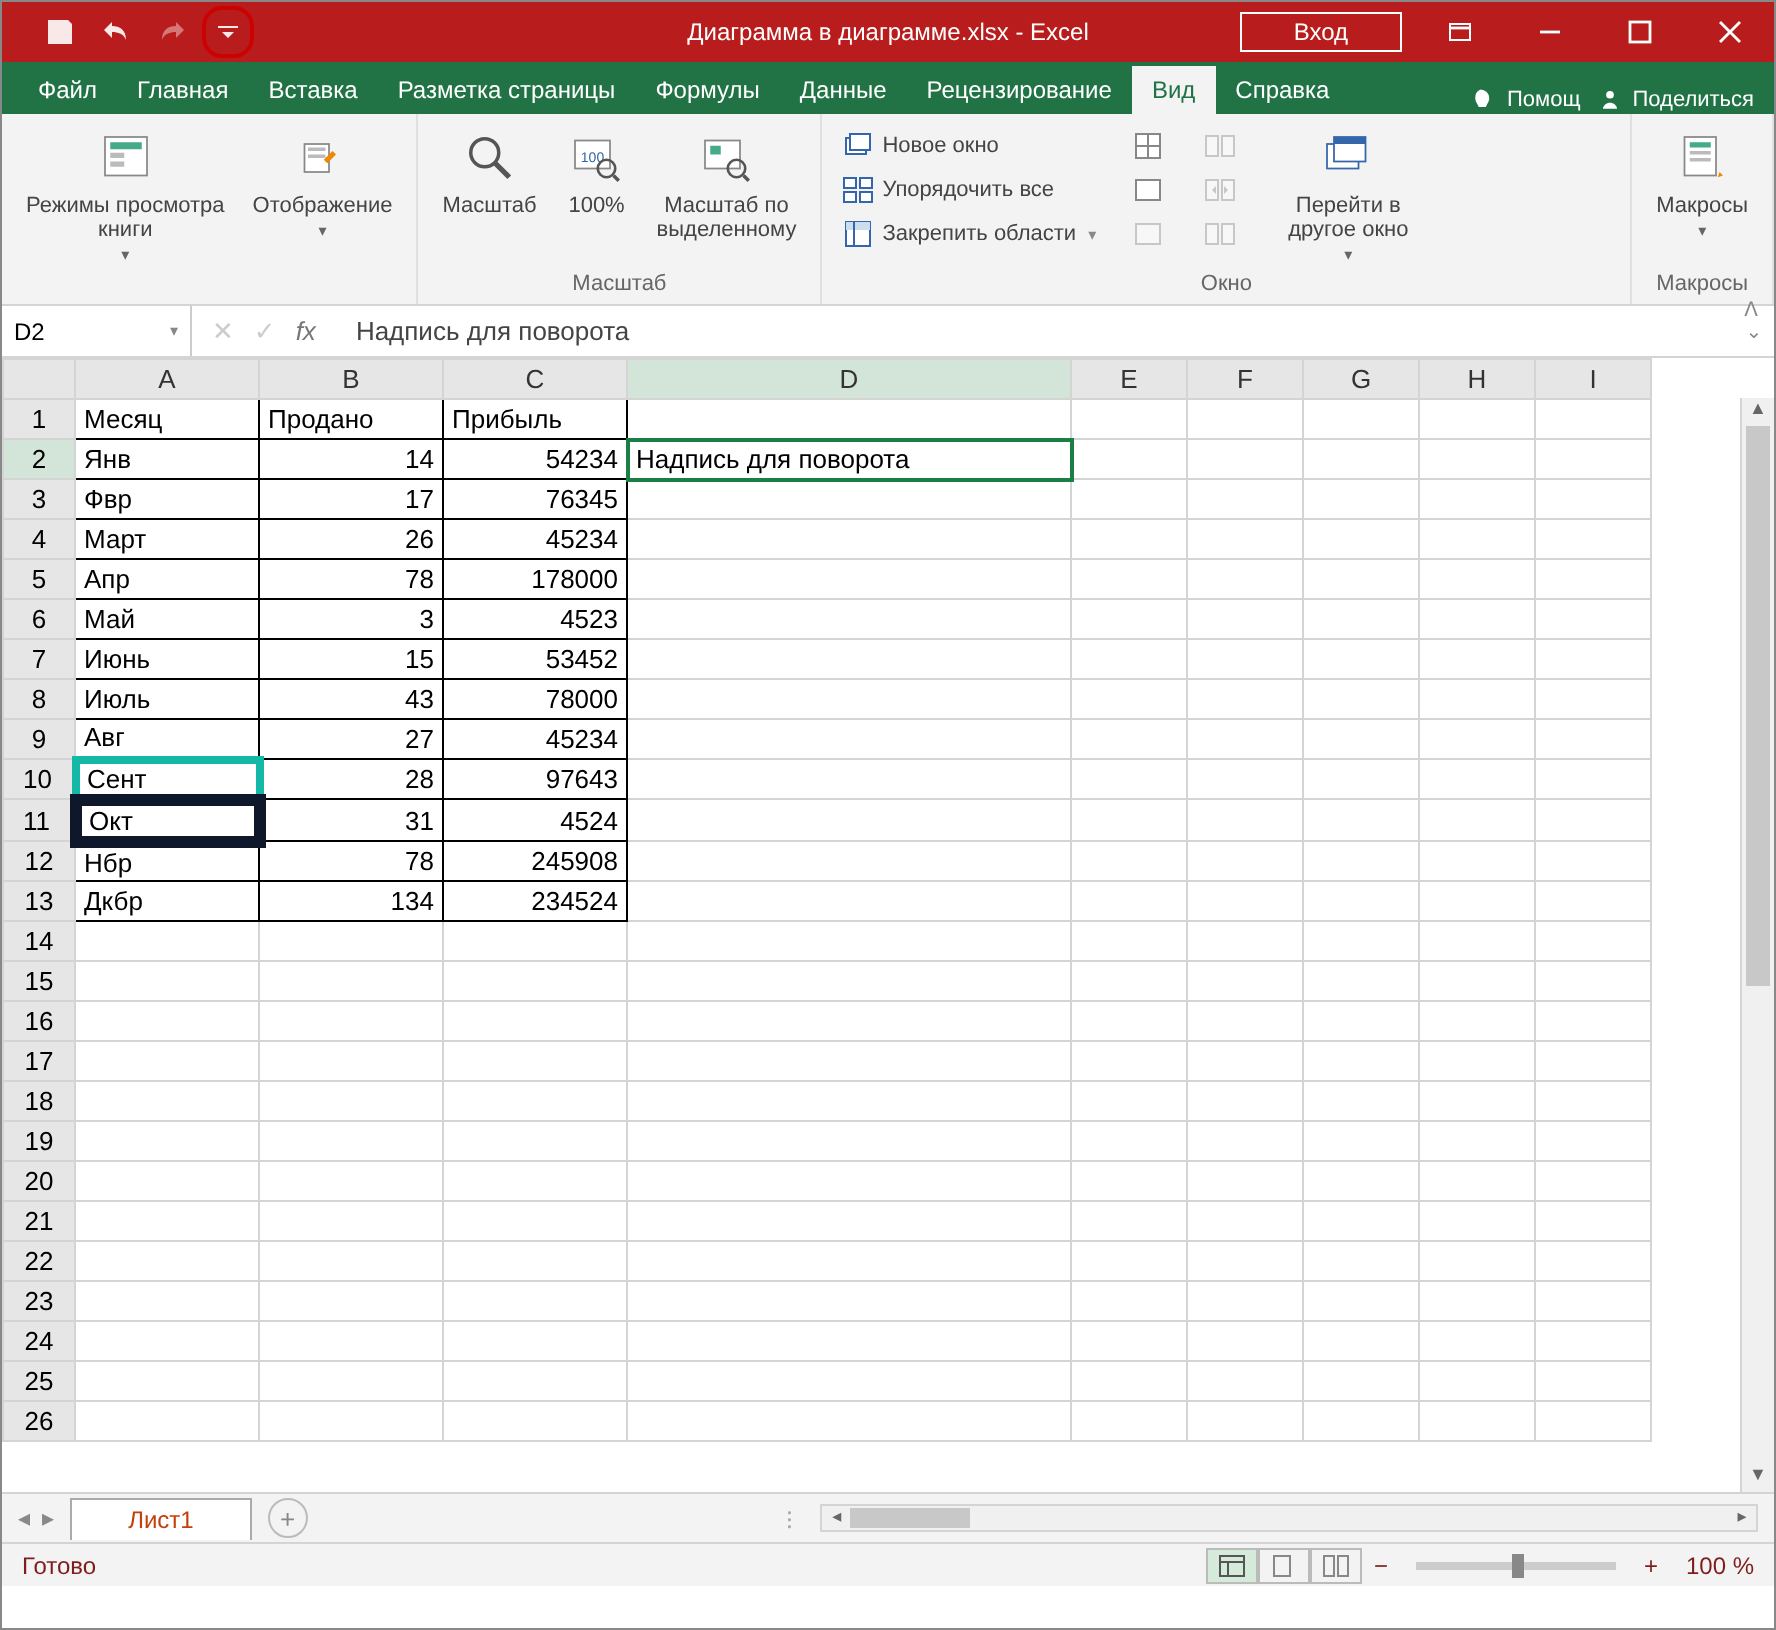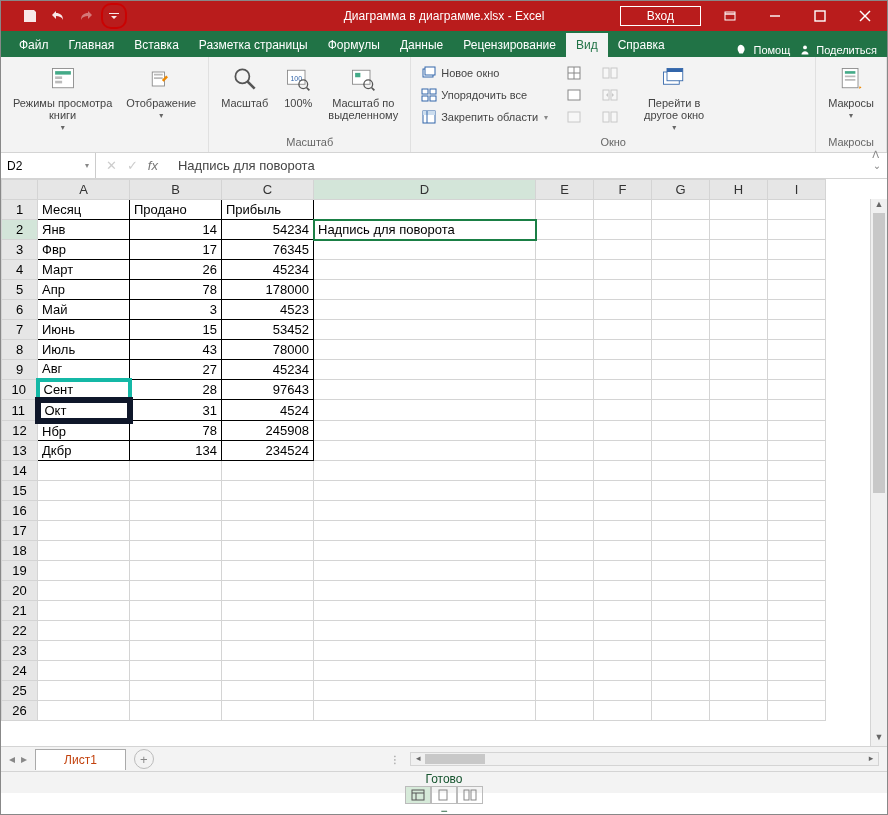--- a/index.html
+++ b/index.html
@@ -75,21 +75,21 @@
 .sheet-nav { display: flex; gap: 6px; padding: 0 8px; color: #888; }
 .sheet-tab { background: #fff; border: 1px solid #aaa; border-bottom: none; padding: 3px 28px; color: #c2410c; font-weight: 400; }
 .sheet-add { width: 20px; height: 20px; border: 1px solid #bbb; border-radius: 50%; display: flex; align-items: center; justify-content: center; margin-left: 8px; color: #888; font-size: 13px; }
 .hscroll { flex: 1; margin: 0 8px; height: 14px; background: #f0f0f0; border: 1px solid #d4d4d4; position: relative; }
 .hscroll .thumb { position: absolute; left: 14px; width: 60px; top: 1px; bottom: 1px; background: #c8c8c8; }
 .hscroll .arr { position: absolute; top: 0; bottom: 0; width: 14px; text-align: center; font-size: 9px; color: #666; }
 .hscroll .arr.l { left: 0; }
 .hscroll .arr.r { right: 0; }
 
 
-.statusbar { height: 22px; background: #f3f3f3; border-top: 1px solid #d4d4d4; display: flex; align-items: center; font-size: 12px; color: #14532d; padding: 0 10px; flex-direction: column; }
+.statusbar { height: 22px; background: #f3f3f3; border-top: 1px solid #d4d4d4; display: flex; align-items: center; font-size: 12px; color: #7f1d1d; padding: 0 10px; }
 .statusbar .spacer { flex: 1; }
 .view-btns { display: flex; gap: 0; }
 .view-btn { width: 26px; height: 18px; border: 1px solid #bbb; display: flex; align-items: center; justify-content: center; }
 .view-btn.active { background: #d6ead9; }
 .zoom-slider { width: 100px; height: 4px; background: #ccc; margin: 0 8px; position: relative; }
 .zoom-slider .handle { position: absolute; left: 48px; top: -4px; width: 6px; height: 12px; background: #888; }
 .zoom-minus, .zoom-plus { padding: 0 6px; cursor: pointer; }
 </style>
 </head>
 <body>
@@ -785,15 +785,15 @@
             <rect x="1" y="1" width="5" height="10" fill="none" stroke="#888"></rect>
             <rect x="8" y="1" width="5" height="10" fill="none" stroke="#888"></rect>
           </svg>
         </div>
     </div>
     <span class="zoom-minus">−</span>
     <div class="zoom-slider">
         <div class="handle"></div>
       </div>
     <span class="zoom-plus">+</span>
-    <span style="margin-left:18px">100 %</span>
+    <span style="margin-left:8px">100 %</span>
   </div>
 </div>
 
 </body></html>

